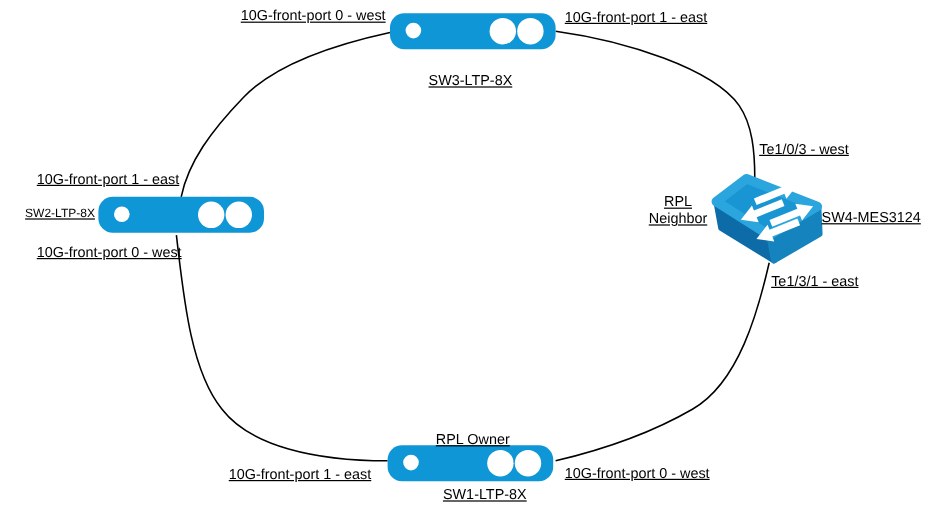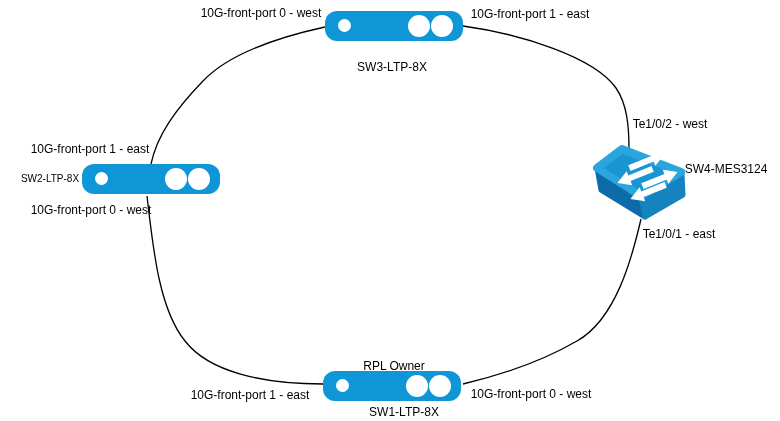--- a/index.html
+++ b/index.html
@@ -20,21 +20,21 @@
   .port{position:absolute;background:#ffffff;border-radius:50%;}
   .port-sm{width:13px;height:13px;left:13px;top:8px;}
   .port-lg{width:22px;height:22px;top:4px;}
   .p1{left:83px;}
   .p2{left:106px;}
   
   .lbl{
     position:absolute;
     transform:translateX(-50%);
     font-size:12px;line-height:14px;color:#000;
-    white-space:nowrap;text-align:center;
+    white-space:nowrap;text-align:center;text-decoration:underline;
   }
   .lbl-sm{font-size:10px;line-height:12px;}
   .lbl-multi{white-space:pre-line;}
 </style>
 </head>
 <body>
 
 <div class="canvas">
 
   <svg class="edges" width="780" height="421" viewBox="0 0 780 421">
@@ -79,22 +79,24 @@
   </div>
 
   <div class="lbl" style="left:261px;top:6px">10G-front-port 0 - west</div>
   <div class="lbl" style="left:530px;top:7px">10G-front-port 1 - east</div>
   <div class="lbl" style="left:392px;top:60px">SW3-LTP-8X</div>
 
   <div class="lbl" style="left:90px;top:142px">10G-front-port 1 - east</div>
   <div class="lbl lbl-sm" style="left:50px;top:173px">SW2-LTP-8X</div>
   <div class="lbl" style="left:91px;top:203px">10G-front-port 0 - west</div>
 
-  <div class="lbl" style="left:670px;top:117px">Te1/0/2 - west</div>
-  <div class="lbl" style="left:726px;top:162px">SW4-MES3124</div>
-  <div class="lbl" style="left:679px;top:227px">Te1/0/1 - east</div>
+  <div class="lbl" style="left:670px;top:117px">Te1/0/3 - west</div>
+  <div class="lbl lbl-multi" style="left:565px;top:161px">RPL
+Neighbor</div>
+  <div class="lbl" style="left:726px;top:174px">SW4-MES3124</div>
+  <div class="lbl" style="left:679px;top:227px">Te1/3/1 - east</div>
 
   <div class="lbl" style="left:394px;top:359px">RPL Owner</div>
   <div class="lbl" style="left:250px;top:388px">10G-front-port 1 - east</div>
   <div class="lbl" style="left:531px;top:387px">10G-front-port 0 - west</div>
   <div class="lbl" style="left:404px;top:405px">SW1-LTP-8X</div>
 
 </div>
 
 </body></html>

